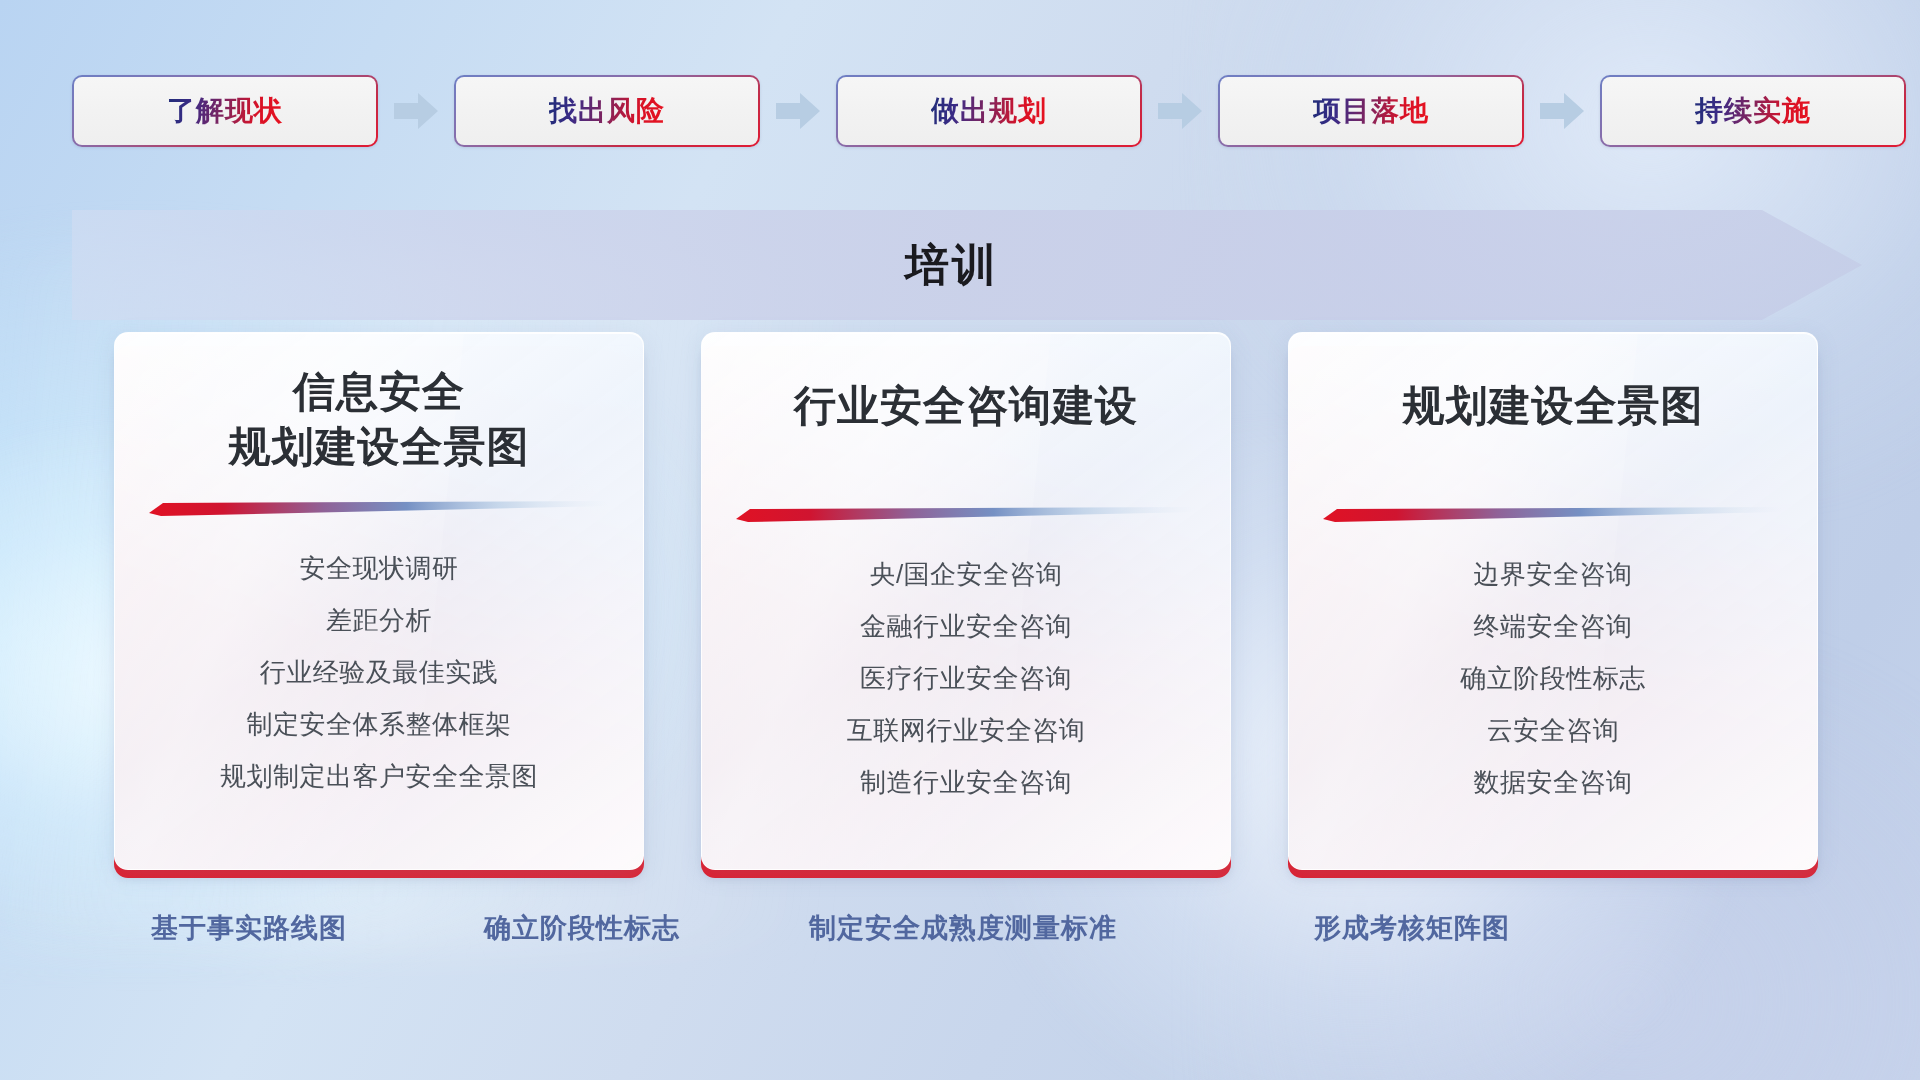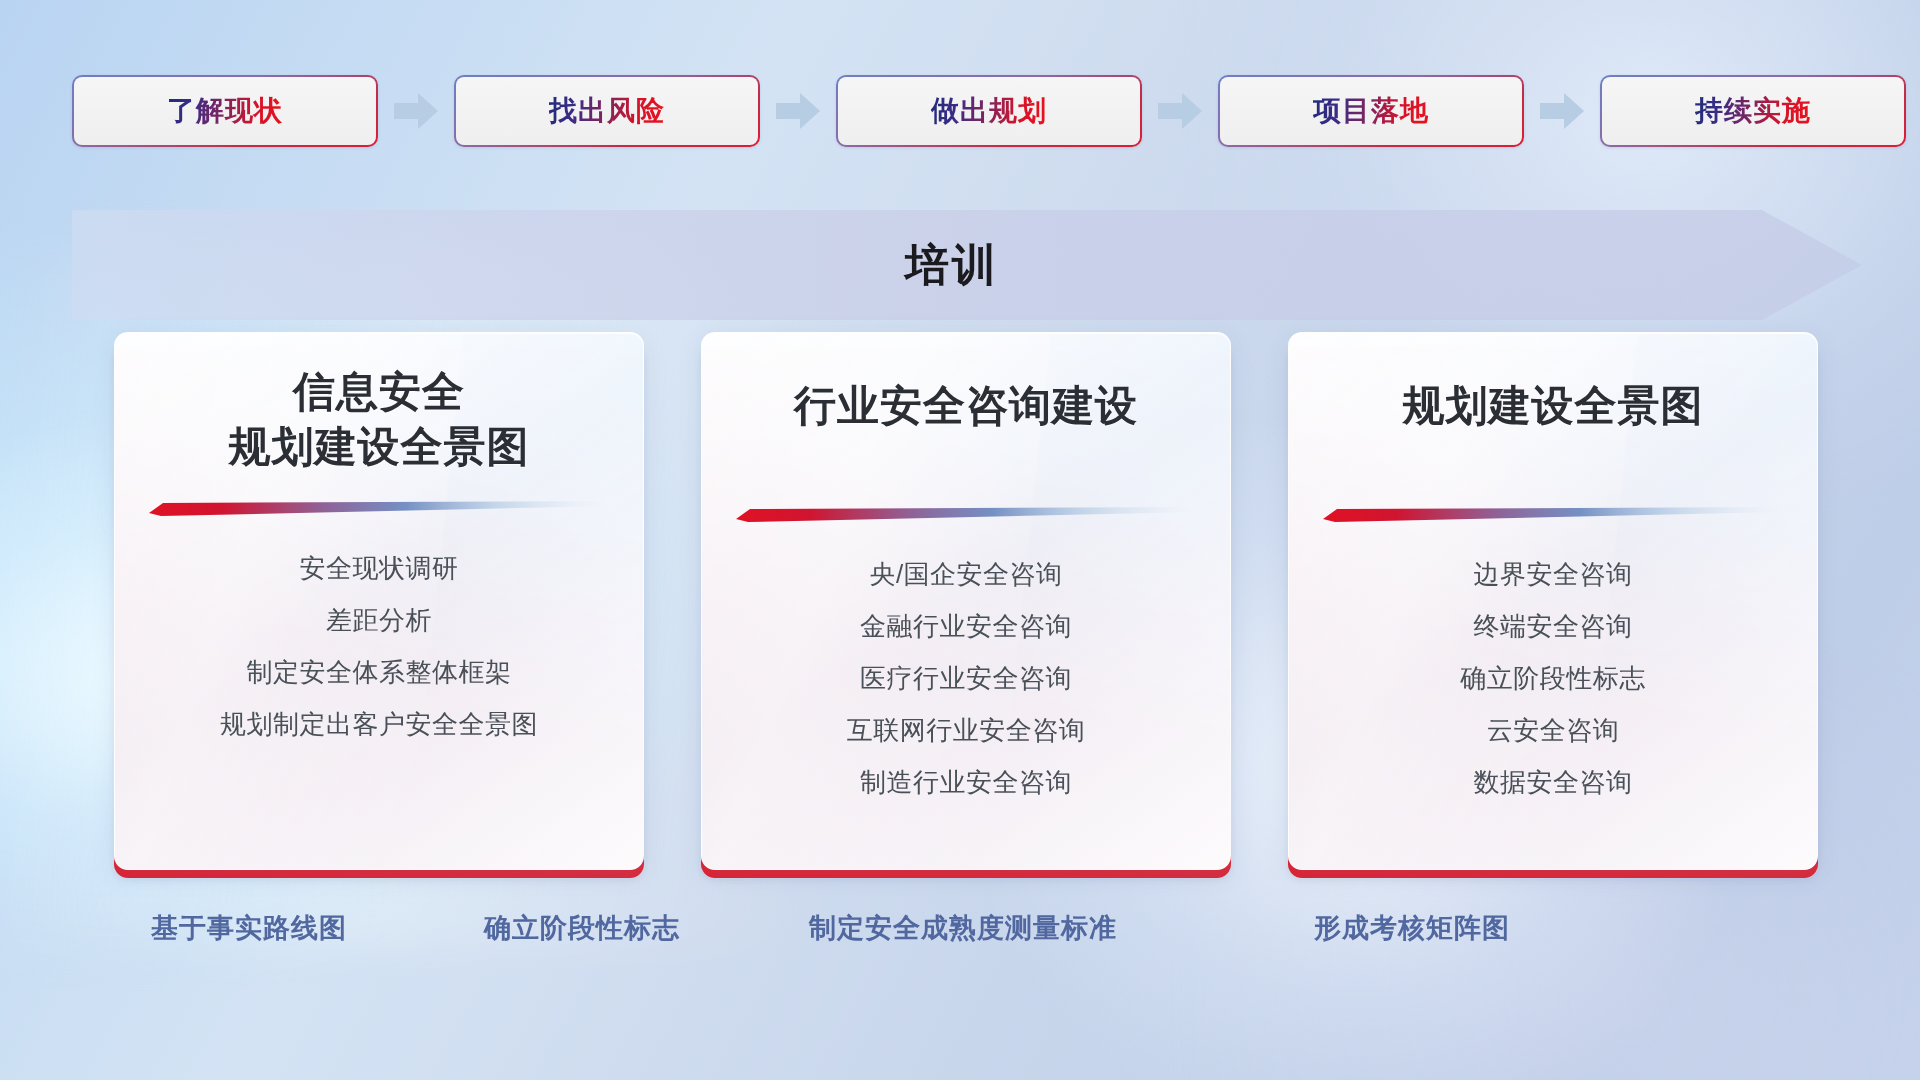--- a/index.html
+++ b/index.html
@@ -250,20 +250,21 @@
               <stop offset="76%" stop-color="#9dbcdc" stop-opacity=".5"></stop>
               <stop offset="100%" stop-color="#d6e4f2" stop-opacity="0"></stop>
             </linearGradient>
           </defs>
           <path d="M0 13 L14 3 L460 1 L460 6 L12 16 Z" fill="url(#divGrad1)"></path>
         </svg>
       </div>
       <div class="card-list">
         <div class="card-list-item">安全现状调研</div>
         <div class="card-list-item">差距分析</div>
+        <div class="card-list-item">行业经验及最佳实践</div>
         <div class="card-list-item">制定安全体系整体框架</div>
         <div class="card-list-item">规划制定出客户安全全景图</div>
       </div>
     </div>
   </div>
 
   <div class="card">
     <div class="card-accent"></div>
     <div class="card-body">
       <div class="card-title">

